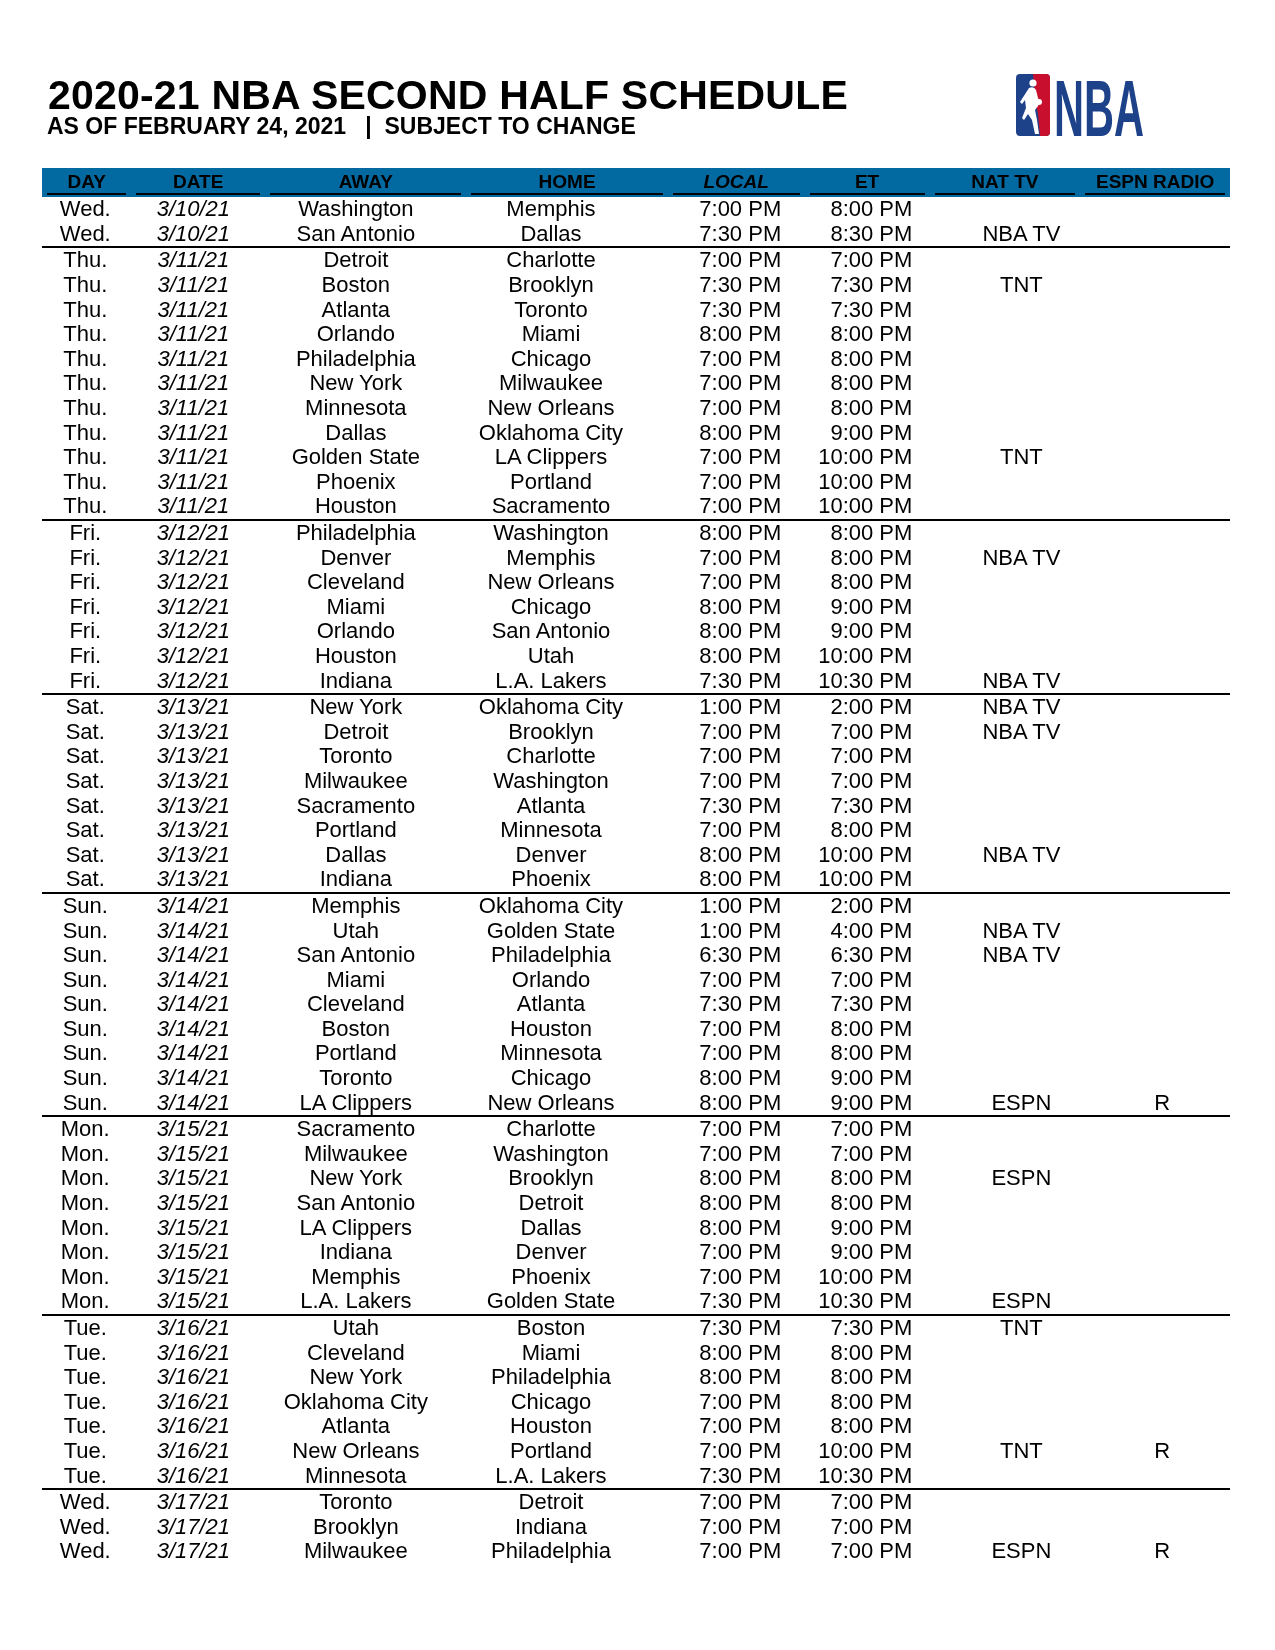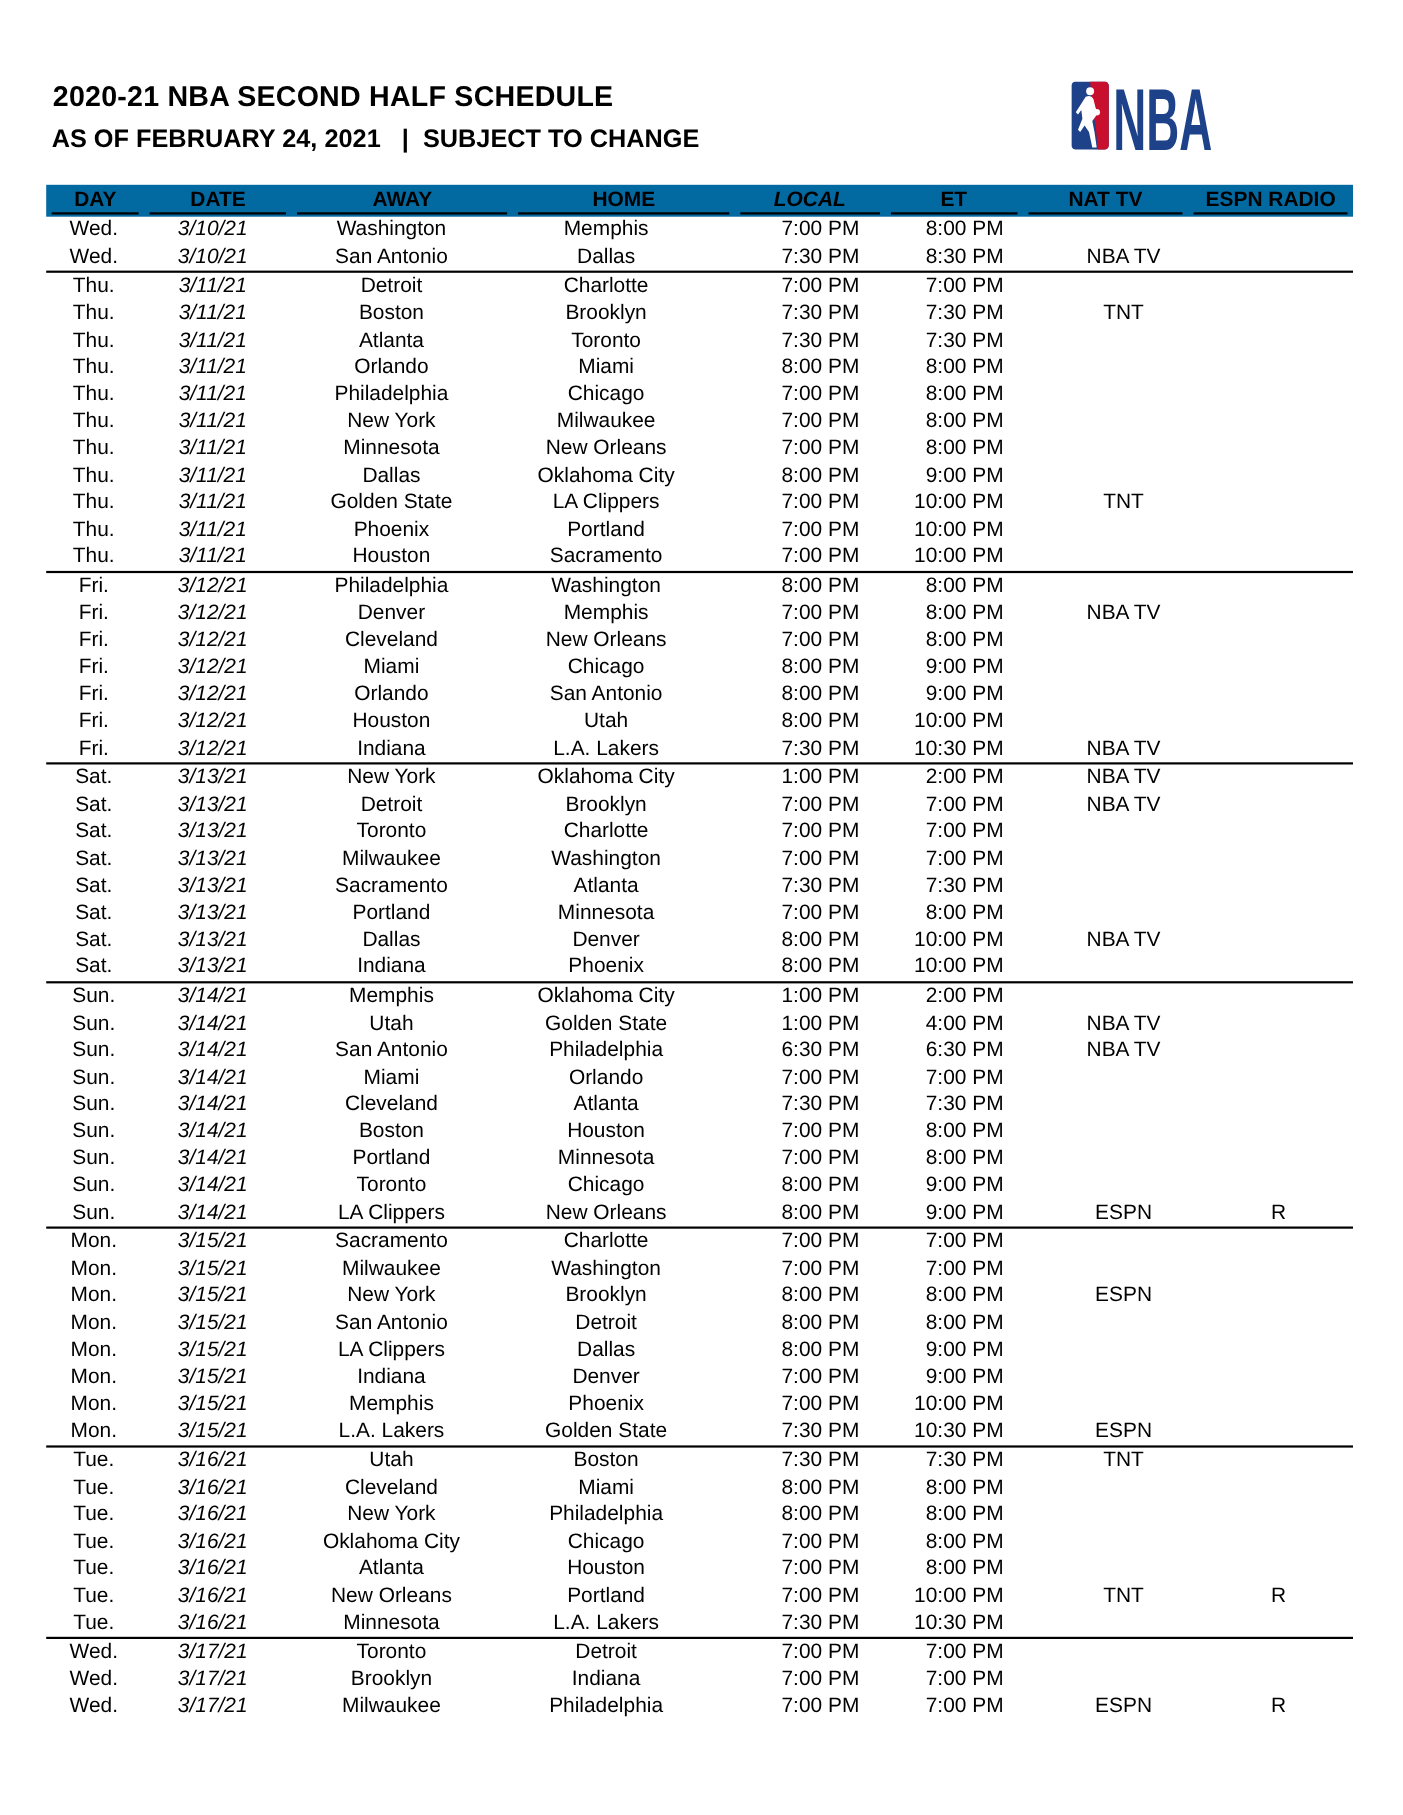--- a/index.html
+++ b/index.html
@@ -1,23 +1,23 @@
 <!DOCTYPE html>
 <html><head>
 <meta charset="utf-8">
 <style>
   html, body { margin:0; padding:0; background:#ffffff; }
   body { width:1275px; height:1650px; position:relative; font-family:"Liberation Sans", sans-serif; color:#000; overflow:hidden; }
-  .title { position:absolute; left:48px; top:72px; font-size:26px; font-weight:bold; letter-spacing:0.2px; white-space:nowrap; transform:scaleX(1.0); transform-origin:left; }
+  .title { position:absolute; left:48px; top:72px; font-size:41px; font-weight:bold; letter-spacing:0.2px; white-space:nowrap; transform:scaleX(1.0); transform-origin:left; }
   .subtitle { position:absolute; left:47px; top:113px; font-size:23px; font-weight:bold; white-space:nowrap; }
-  .logo { position:absolute; left:974px; top:74px; width:130px; height:66px; }
+  .logo { position:absolute; left:1016px; top:74px; width:130px; height:66px; }
   .table { position:absolute; left:42px; top:168px; width:1188px; }
   .hdr { height:29px; background:#0369a1; display:flex; align-items:flex-end; }
   .hcell { font-weight:bold; font-size:19px; text-align:center; border-bottom:2.5px solid #000; margin:0 5px 2px 5px; line-height:22px; }
-  .row { display:flex; height:24.6px; align-items:center; font-size:19px; }
+  .row { display:flex; height:24.6px; align-items:center; font-size:22px; }
   .row.sep { border-top:2px solid #000; }
   .c { text-align:center; white-space:nowrap; }
   .r { text-align:right; white-space:nowrap; }
   .w-day{width:90px;} .w-date{width:135px;font-style:italic;} .w-away{width:203px;} .w-home{width:203px;}
   .w-local{width:138px;} .w-et{width:126px;} .w-tv{width:152px;} .w-radio{width:141px;}
   .hw-day{width:80px;} .hw-date{width:125px;margin-top:35px;} .hw-away{width:193px;} .hw-home{width:193px;}
   .hw-local{width:128px;font-style:italic;} .hw-et{width:116px;} .hw-tv{width:142px;margin-top:25px;} .hw-radio{width:141px;}
   .local-in { padding-right:10px; }
   .et-in { padding-right:36px; }
 </style>

